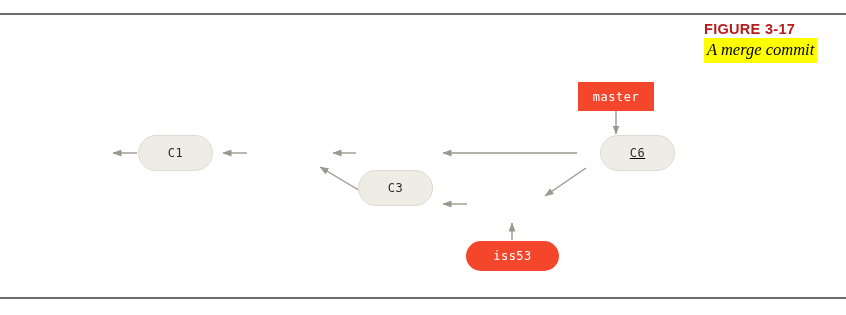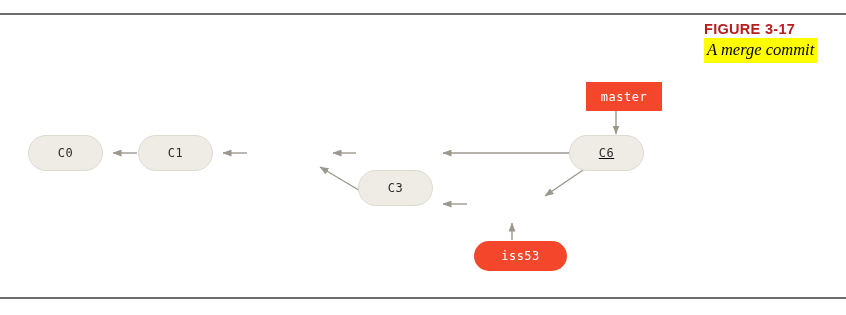--- a/index.html
+++ b/index.html
@@ -89,21 +89,20 @@
   }
 
   
   .branch-ref {
     position: absolute;
     box-sizing: border-box;
     background: #f4462a;
     display: flex;
     align-items: center;
     justify-content: center;
-    margin-left: 8px;
   }
   .branch-label {
     font-family: "DejaVu Sans Mono", monospace;
     font-size: 12px;
     color: #ffffff;
     letter-spacing: 0.5px;
   }
   .ref-master { left: 578px; top: 82px;  width: 76px; height: 29px; }
   .ref-iss53  { left: 466px; top: 241px; width: 93px; height: 30px; border-radius: 15px; }
 </style>
@@ -134,27 +133,24 @@
 
     <line x1="467" y1="204" x2="443" y2="204" stroke="#9b988e" stroke-width="1.4" marker-end="url(#arrowhead)"></line>
 
     <line x1="586" y1="168" x2="545" y2="196" stroke="#9b988e" stroke-width="1.4" marker-end="url(#arrowhead)"></line>
 
     <line x1="616" y1="111" x2="616" y2="134" stroke="#9b988e" stroke-width="1.4" marker-end="url(#arrowhead)"></line>
 
     <line x1="512" y1="240" x2="512" y2="223" stroke="#9b988e" stroke-width="1.4" marker-end="url(#arrowhead)"></line>
   </svg>
 
-  <div class="commit" style="left:28px;  top:135px;">
-    <span class="commit-label">C0</span>
-  </div>
   <div class="commit" style="left:138px; top:135px;">
     <span class="commit-label">C1</span>
   </div>
-  <div class="commit" style="left:569px; top:135px;text-decoration:underline;">
+  <div class="commit" style="left:600px; top:135px;text-decoration:underline;">
     <span class="commit-label">C6</span>
   </div>
   <div class="commit" style="left:358px; top:170px;">
     <span class="commit-label">C3</span>
   </div>
 
   <div class="branch-ref ref-master">
     <span class="branch-label">master</span>
   </div>
   <div class="branch-ref ref-iss53">

